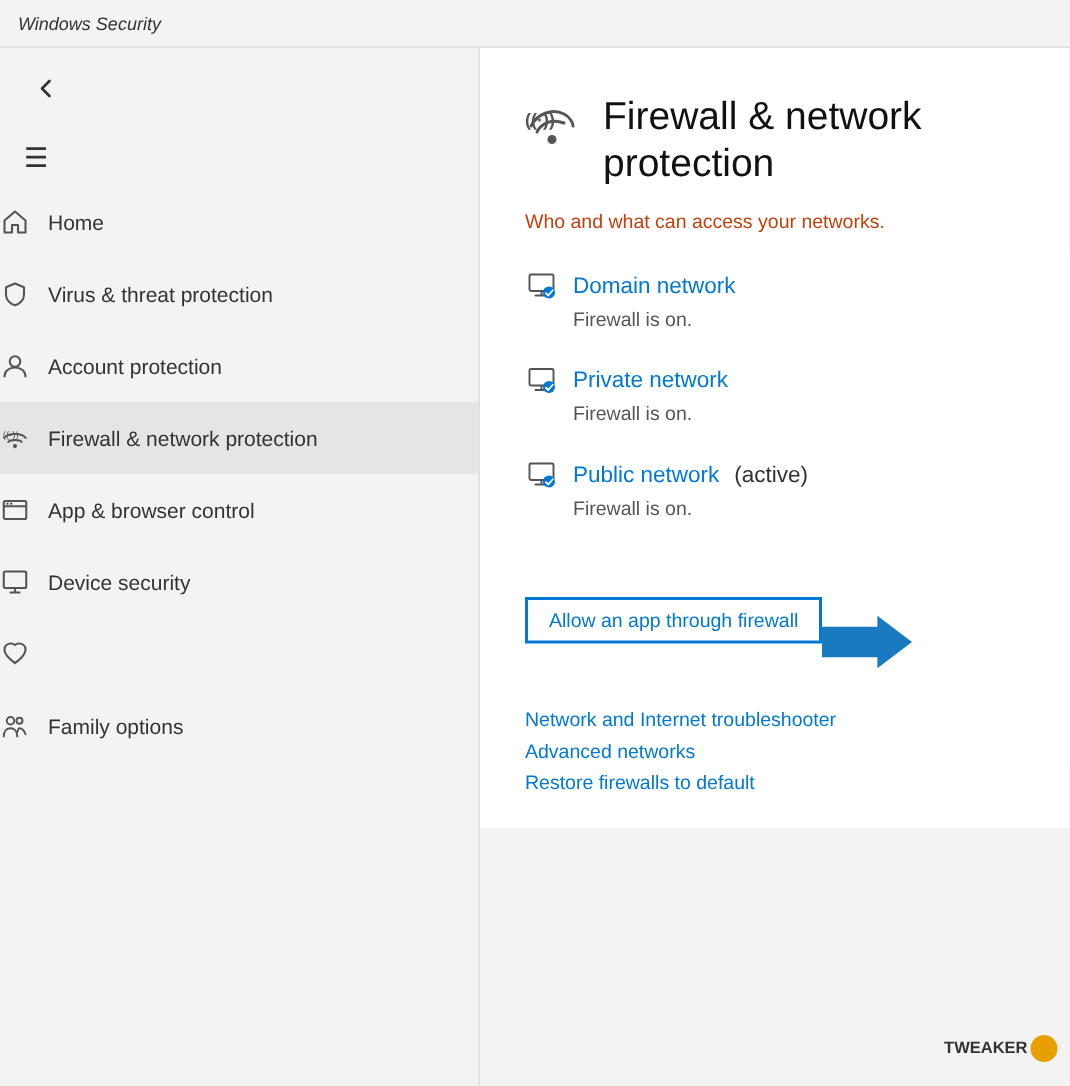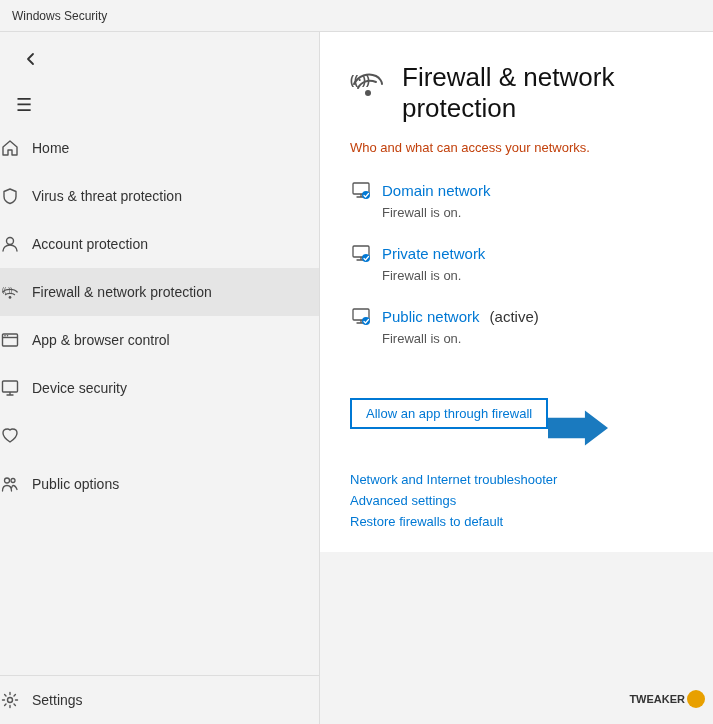--- a/index.html
+++ b/index.html
@@ -16,20 +16,21 @@
     
     .title-bar {
       background: #f3f3f3;
       padding: 8px 12px;
       font-size: 12px;
       color: #333;
       border-bottom: 1px solid #ddd;
       height: 32px;
       display: flex;
       align-items: center;
+      font-style: italic;
     }
 
     .main-layout {
       display: flex;
       flex: 1;
       overflow: hidden;
     }
 
     
     .sidebar {
@@ -339,34 +340,23 @@
 
     <div class="nav-item">
       <div class="nav-icon">
         <svg width="18" height="18" viewBox="0 0 18 18" fill="none">
           <circle cx="6" cy="5.5" r="2.5" stroke="#555" stroke-width="1.3" fill="none"></circle>
           <circle cx="12" cy="5.5" r="2" stroke="#555" stroke-width="1.3" fill="none"></circle>
           <path d="M1.5 16 C1.5 12.5 3.5 10.5 6 10.5 C8.5 10.5 10.5 12.5 10.5 16" stroke="#555" stroke-width="1.3" fill="none" stroke-linecap="round"></path>
           <path d="M10.5 13 C11 11.5 11.5 10.5 12 10.5 C13.5 10.5 15 11.8 16 14.5" stroke="#555" stroke-width="1.3" fill="none" stroke-linecap="round"></path>
         </svg>
       </div>
-      <span class="nav-label">Public options</span>
-    </div>
-
-    <div class="sidebar-bottom">
-      <div class="nav-item">
-        <div class="nav-icon">
-          <svg width="18" height="18" viewBox="0 0 18 18" fill="none">
-            <circle cx="9" cy="9" r="2.5" stroke="#555" stroke-width="1.4" fill="none"></circle>
-            <path d="M9 1.5 L9 3.5 M9 14.5 L9 16.5 M1.5 9 L3.5 9 M14.5 9 L16.5 9 M3.6 3.6 L5 5 M13 13 L14.4 14.4 M14.4 3.6 L13 5 M5 13 L3.6 14.4" stroke="#555" stroke-width="1.4" stroke-linecap="round"></path>
-          </svg>
-        </div>
-        <span class="nav-label">Settings</span>
-      </div>
-    </div>
+      <span class="nav-label">Family options</span>
+    </div>
+
   </div>
 
   <div class="content-wrapper">
     <div class="main-content">
 
       <div class="page-header">
         <div class="page-icon">
           <svg width="36" height="36" viewBox="0 0 36 36" fill="none">
             <path d="M4 18 C8 10 18 6 26 10 C30 12 32 16 32 18" stroke="#555" stroke-width="2" fill="none" stroke-linecap="round"></path>
             <path d="M8 22 C11 16 18 13 26 16" stroke="#555" stroke-width="2" fill="none" stroke-linecap="round"></path>
@@ -438,21 +428,21 @@
           <button class="allow-app-btn">Allow an app through firewall</button>
 
           <div class="blue-arrow">
             <svg width="65" height="38" viewBox="0 0 65 38">
               <polygon points="0,8 40,8 40,0 65,19 40,38 40,30 0,30" fill="#1a7abf"></polygon>
             </svg>
           </div>
         </div>
 
         <a class="action-link">Network and Internet troubleshooter</a>
-        <a class="action-link">Advanced settings</a>
+        <a class="action-link">Advanced networks</a>
         <a class="action-link">Restore firewalls to default</a>
       </div>
 
     </div>
 
     <div class="tweaker-badge">
       <span>TWEAKER</span>
       <span class="tweaker-dot"></span>
     </div>
   </div>

